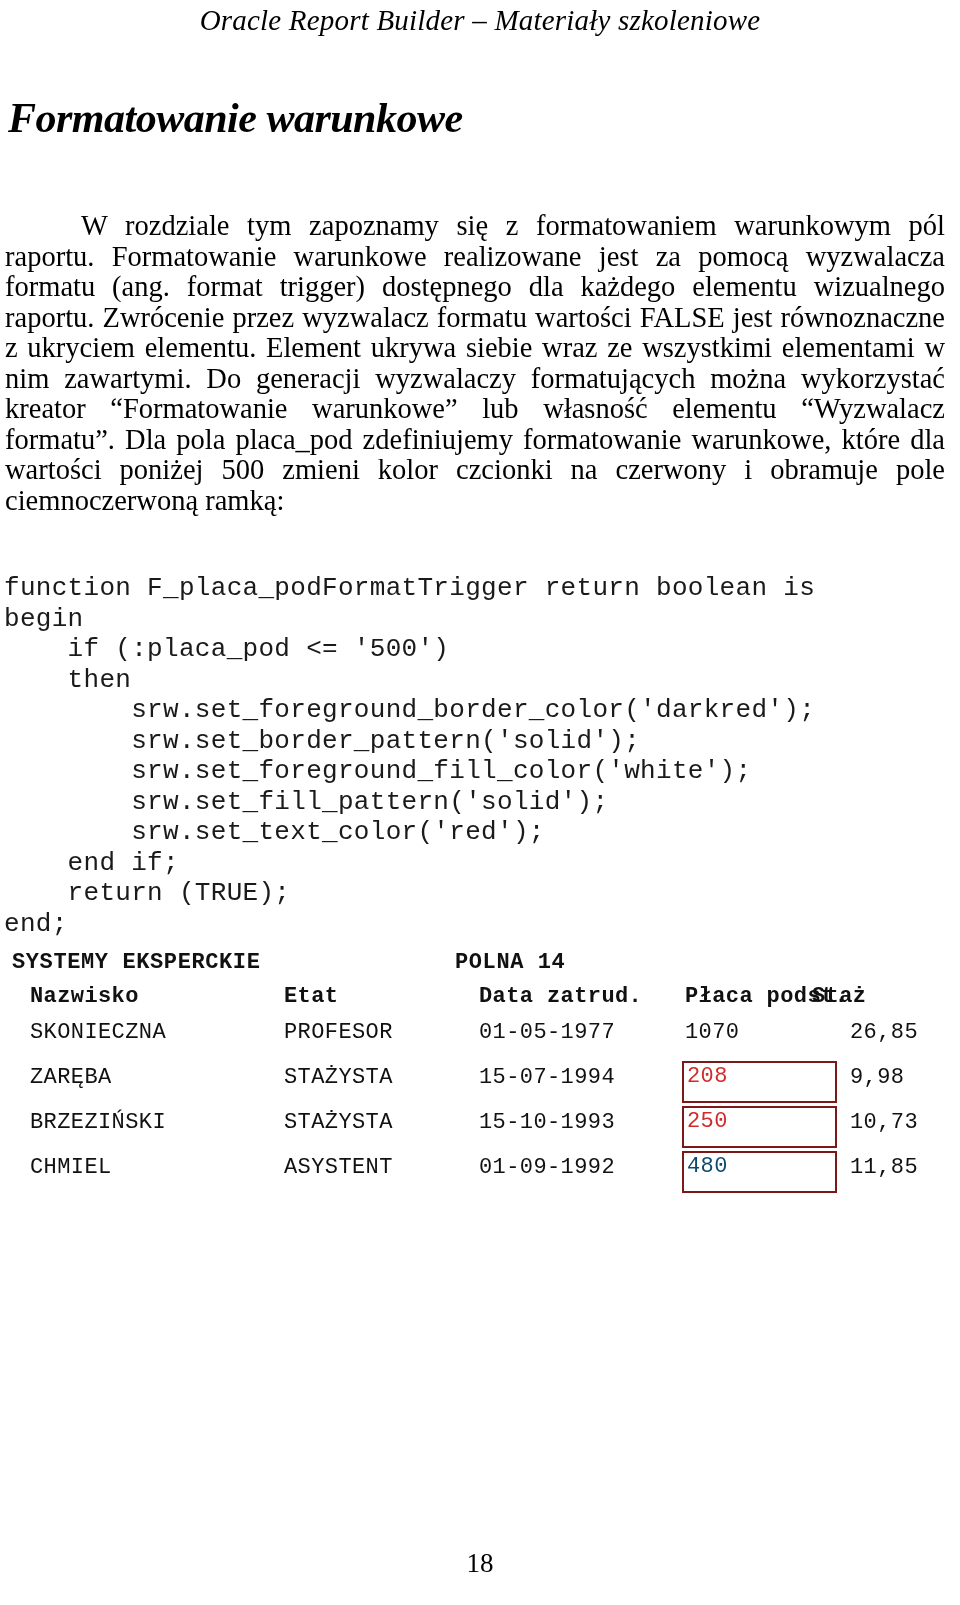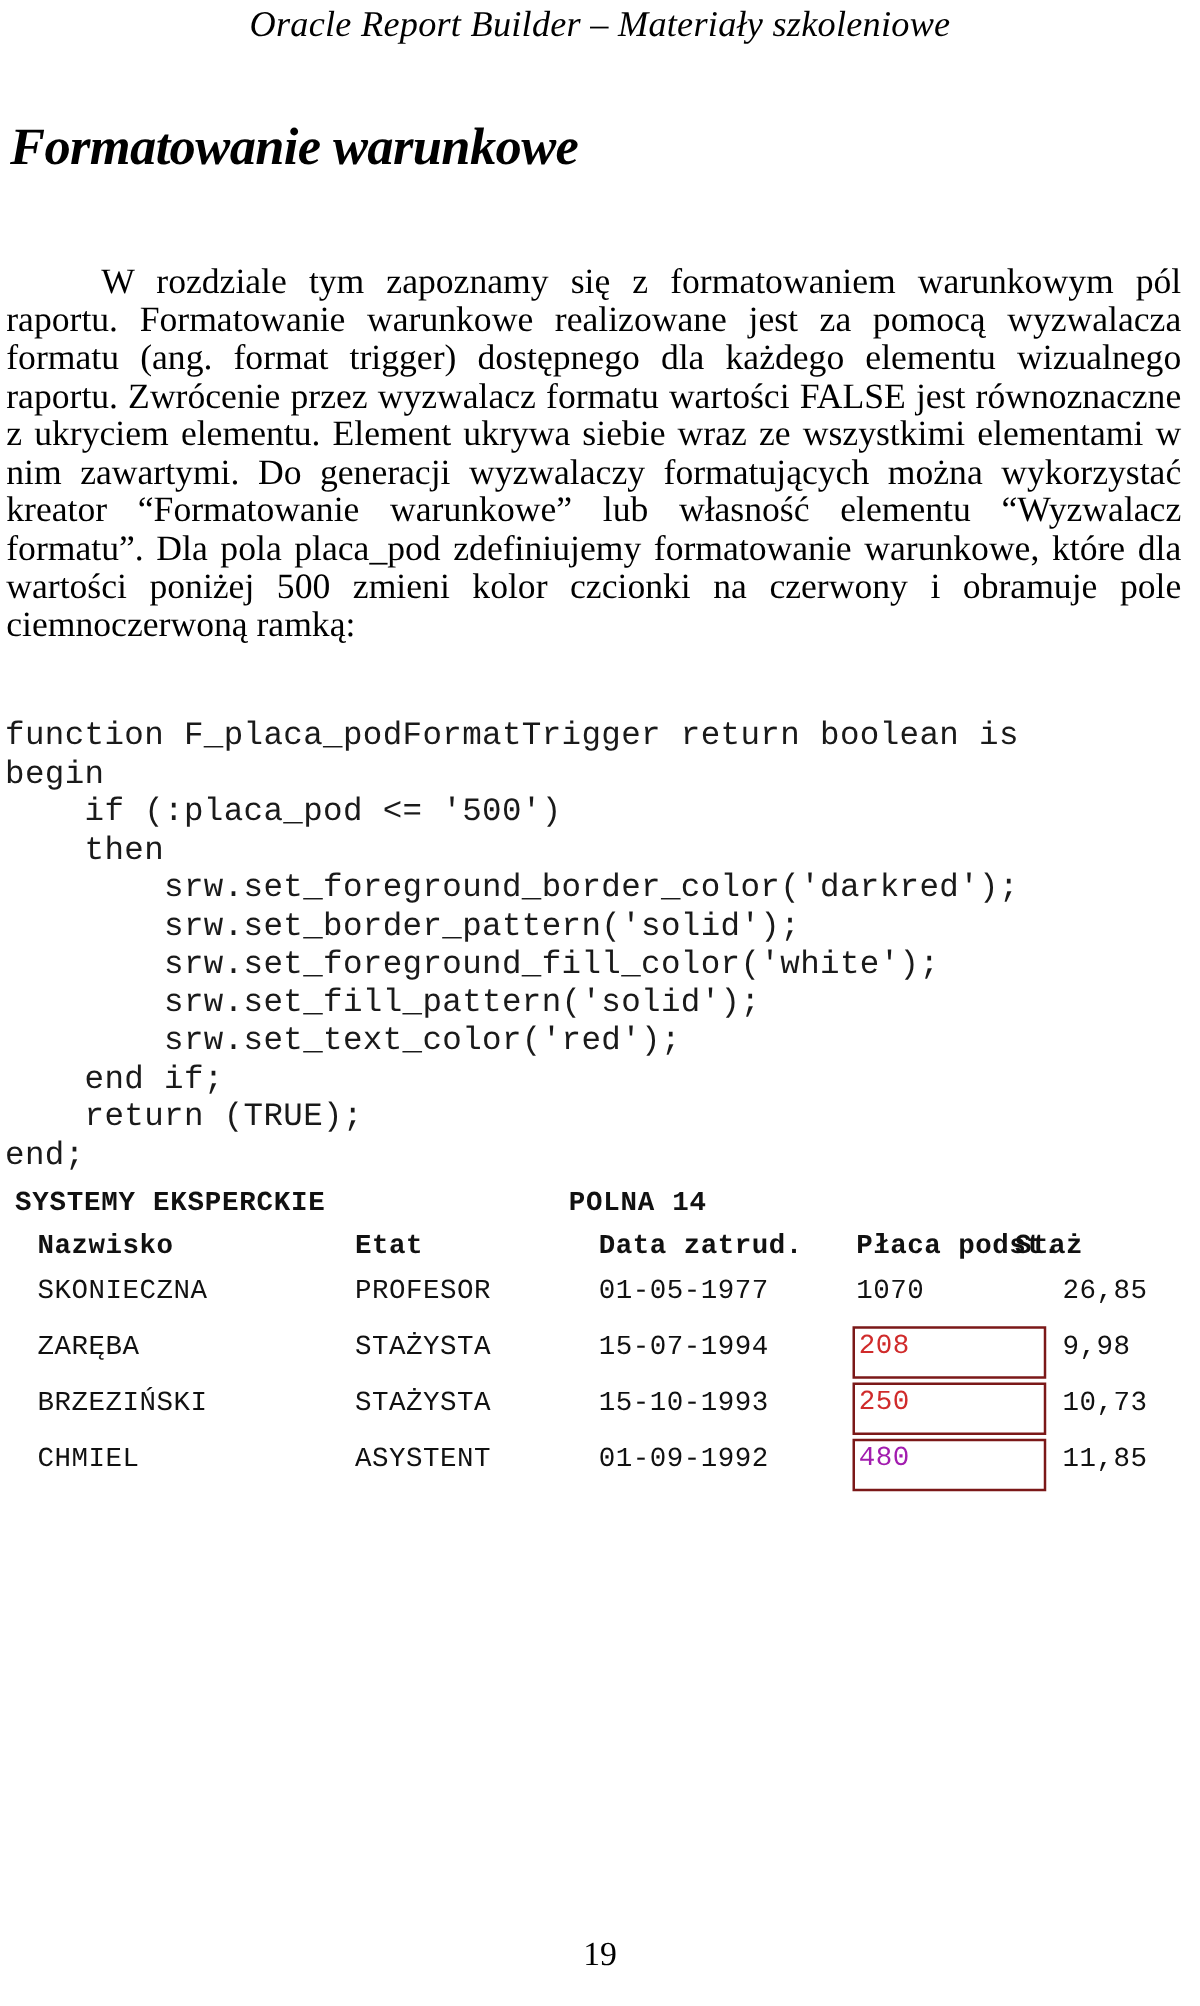--- a/index.html
+++ b/index.html
@@ -225,21 +225,21 @@
       <span class="col-etat">STAŻYSTA</span>
       <span class="col-data">15-10-1993</span>
       <span class="placa-box" style="color: rgb(208, 43, 43); border-color: rgb(123, 24, 24); background: rgb(255, 255, 255);">250</span>
       <span class="col-staz-boxrow">10,73</span>
     </div>
 
     <div class="report-row tall">
       <span class="col-nazwisko">CHMIEL</span>
       <span class="col-etat">ASYSTENT</span>
       <span class="col-data">01-09-1992</span>
-      <span class="placa-box" style="color: #a21caf; border-color: rgb(123, 24, 24); background: rgb(255, 255, 255); font-family: Liberation Mono, monospace;">480</span>
+      <span class="placa-box" style="color: #0c4a6e; border-color: rgb(123, 24, 24); background: rgb(255, 255, 255); font-family: Liberation Mono, monospace;">480</span>
       <span class="col-staz-boxrow">11,85</span>
     </div>
 
   </div>
 
-  <div class="page-number">19</div>
+  <div class="page-number">18</div>
 
 </div>
 
 </body></html>

